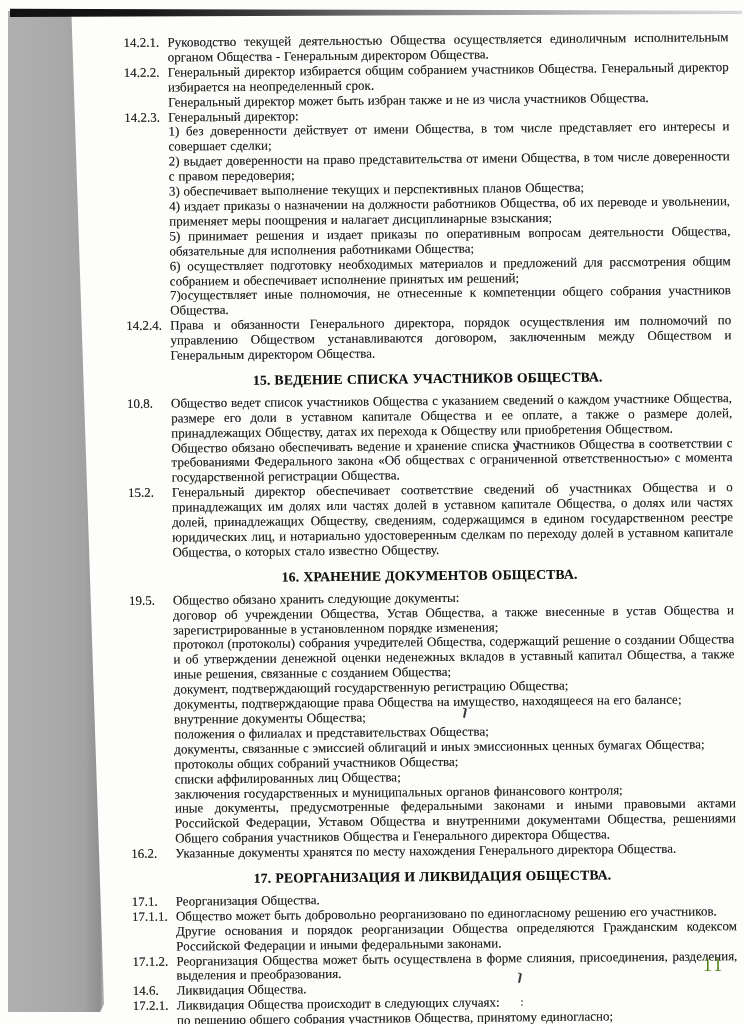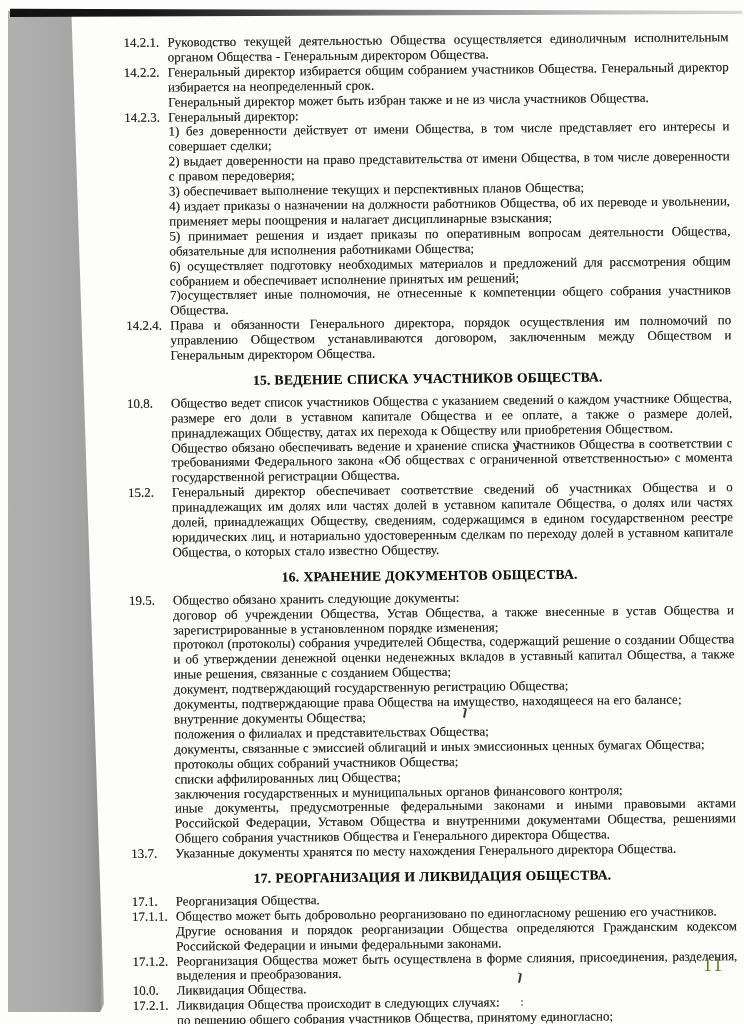--- a/index.html
+++ b/index.html
@@ -132,27 +132,27 @@
       <div class="para cont"><span>протокол (протоколы) собрания учредителей Общества, содержащий решение о создании Общества и об утверждении денежной оценки неденежных вкладов в уставный капитал Общества, а также иные решения, связанные с созданием Общества;</span></div>
       <div class="para cont"><span>документ, подтверждающий государственную регистрацию Общества;</span></div>
       <div class="para cont"><span>документы, подтверждающие права Общества на имущество, находящееся на его балансе;</span></div>
       <div class="para cont"><span>внутренние документы Общества;</span></div>
       <div class="para cont"><span>положения о филиалах и представительствах Общества;</span></div>
       <div class="para cont"><span>документы, связанные с эмиссией облигаций и иных эмиссионных ценных бумагах Общества;</span></div>
       <div class="para cont"><span>протоколы общих собраний участников Общества;</span></div>
       <div class="para cont"><span>списки аффилированных лиц Общества;</span></div>
       <div class="para cont"><span>заключения государственных и муниципальных органов финансового контроля;</span></div>
       <div class="para cont"><span>иные документы, предусмотренные федеральными законами и иными правовыми актами Российской Федерации, Уставом Общества и внутренними документами Общества, решениями Общего собрания участников Общества и Генерального директора Общества.</span></div>
-      <div class="para item"><span class="num">13.7.</span><span>Указанные документы хранятся по месту нахождения Генерального директора Общества.</span></div>
+      <div class="para item"><span class="num">16.2.</span><span>Указанные документы хранятся по месту нахождения Генерального директора Общества.</span></div>
       <div class="heading"><span>17. РЕОРГАНИЗАЦИЯ И ЛИКВИДАЦИЯ ОБЩЕСТВА.</span></div>
       <div class="para item"><span class="num">17.1.</span><span>Реорганизация Общества.</span></div>
       <div class="para item"><span class="num">17.1.1.</span><span>Общество может быть добровольно реорганизовано по единогласному решению его участников.</span></div>
       <div class="para cont"><span>Другие основания и порядок реорганизации Общества определяются Гражданским кодексом Российской Федерации и иными федеральными законами.</span></div>
       <div class="para item"><span class="num">17.1.2.</span><span>Реорганизация Общества может быть осуществлена в форме слияния, присоединения, разделения, выделения и преобразования.</span></div>
-      <div class="para item"><span class="num">10.0.</span><span>Ликвидация Общества.</span></div>
+      <div class="para item"><span class="num">14.6.</span><span>Ликвидация Общества.</span></div>
       <div class="para item"><span class="num">17.2.1.</span><span>Ликвидация Общества происходит в следующих случаях:</span></div>
       <div class="para cont"><span>по решению общего собрания участников Общества, принятому единогласно;</span></div>
     </div>
 
   <div class="page-number">11</div>
 
   <div id="artifacts-layer">
       <div class="tick" style="left: 517px; top: 441px;"></div>
       <div class="tick" style="left: 464px; top: 708px;"></div>
       <div class="tick" style="left: 519px; top: 973px;"></div>

